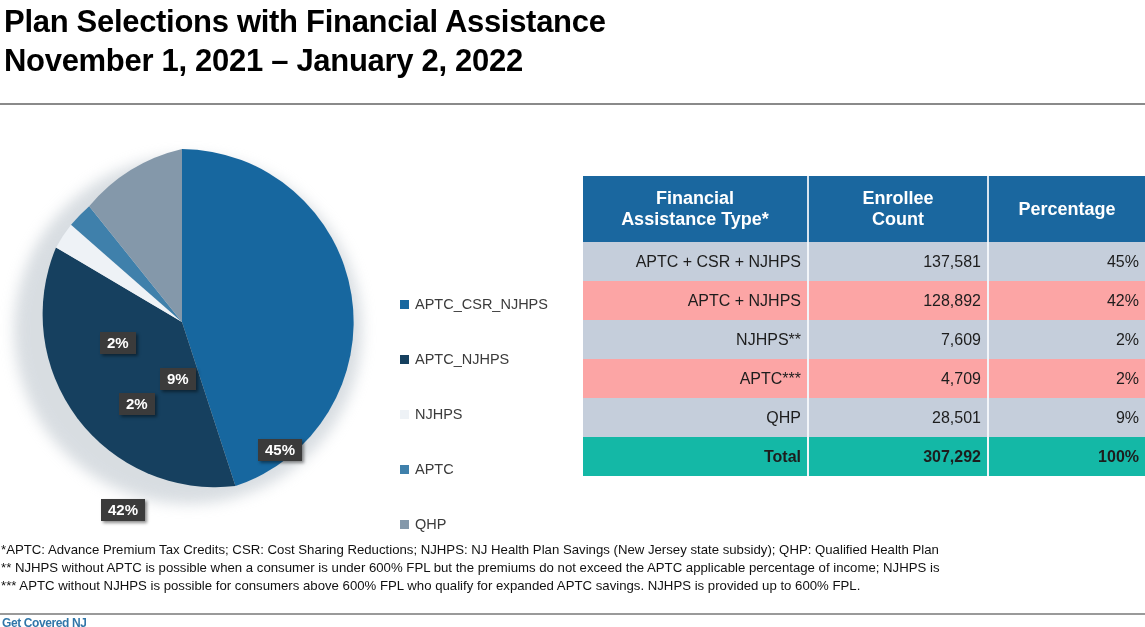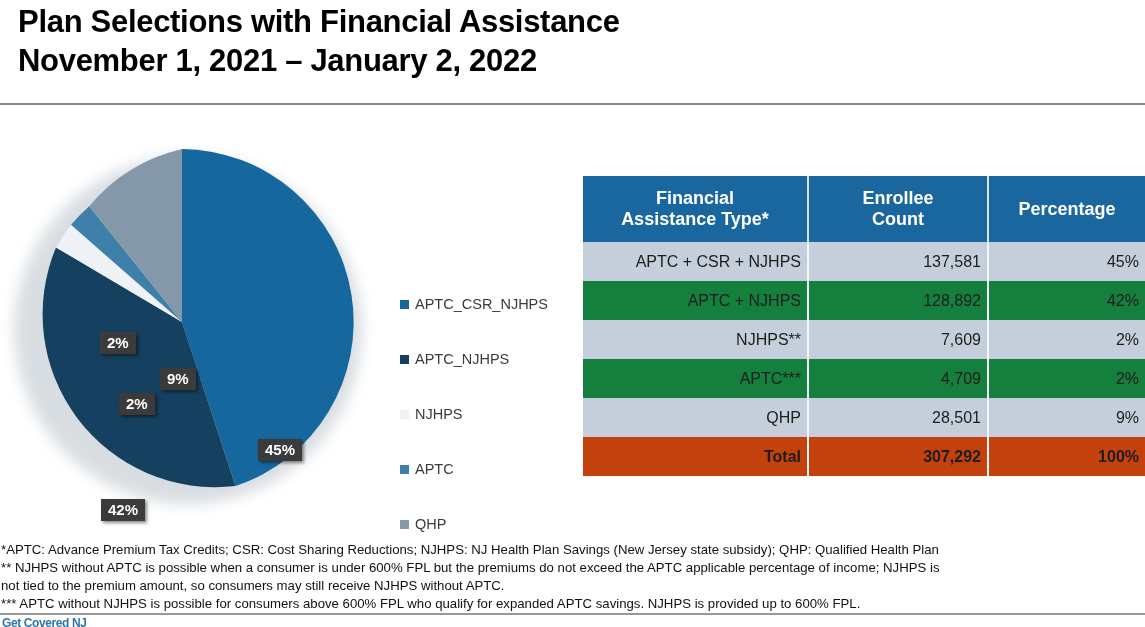--- a/index.html
+++ b/index.html
@@ -17,21 +17,21 @@
   
   .title-block {
     position:absolute; left:0; top:2px; width:1145px;
   }
   .title-line {
     font-size:31px;
     font-weight:bold;
     line-height:39px;
     letter-spacing:-0.3px;
     white-space:nowrap;
-    padding-left:18px;
+    padding-left:4px;
   }
   .title-rule {
     position:absolute;
     left:0; top:103px;
     width:1145px; height:2px;
     background:#8a8a8a;
   }
 
   
   .chart-area {
@@ -135,22 +135,22 @@
     vertical-align:middle;
     font-size:16px;
     color:#1d1d1d;
     border-right:2px solid #f2f5f9;
     padding:1px 6px;
     white-space:nowrap;
   }
   .fa-table tbody td:last-child { border-right:none; }
 
   .fa-table tbody tr.dark td  { background:#c5cedb; }
-  .fa-table tbody tr.light td { background:#15803d; }
-  .fa-table tbody tr.total td { background:#c2410c; font-weight:bold; }
+  .fa-table tbody tr.light td { background:#fca5a5; }
+  .fa-table tbody tr.total td { background:#14b8a6; font-weight:bold; }
 
   
   .footnotes {
     position:absolute;
     left:0; top:541px;
     width:1145px;
   }
   .footnote {
     font-size:13.2px;
     line-height:18px;
@@ -288,17 +288,16 @@
         <td>307,292</td>
         <td>100%</td>
       </tr>
     </tbody>
   </table>
 </div>
 
 <div class="footnotes">
   <div class="footnote">*APTC: Advance Premium Tax Credits; CSR: Cost Sharing Reductions; NJHPS: NJ Health Plan Savings (New Jersey state subsidy); QHP: Qualified Health Plan</div>
   <div class="footnote">** NJHPS without APTC is possible when a consumer is under 600% FPL but the premiums do not exceed the APTC applicable percentage of income; NJHPS is</div>
-  <div class="footnote">not tied to the premium amount, so consumers may still receive NJHPS without APTC.</div>
   <div class="footnote">*** APTC without NJHPS is possible for consumers above 600% FPL who qualify for expanded APTC savings. NJHPS is provided up to 600% FPL.</div>
 </div>
 <div class="foot-rule"></div>
 <div class="bottom-logo">Get Covered NJ</div>
 
 </body></html>

